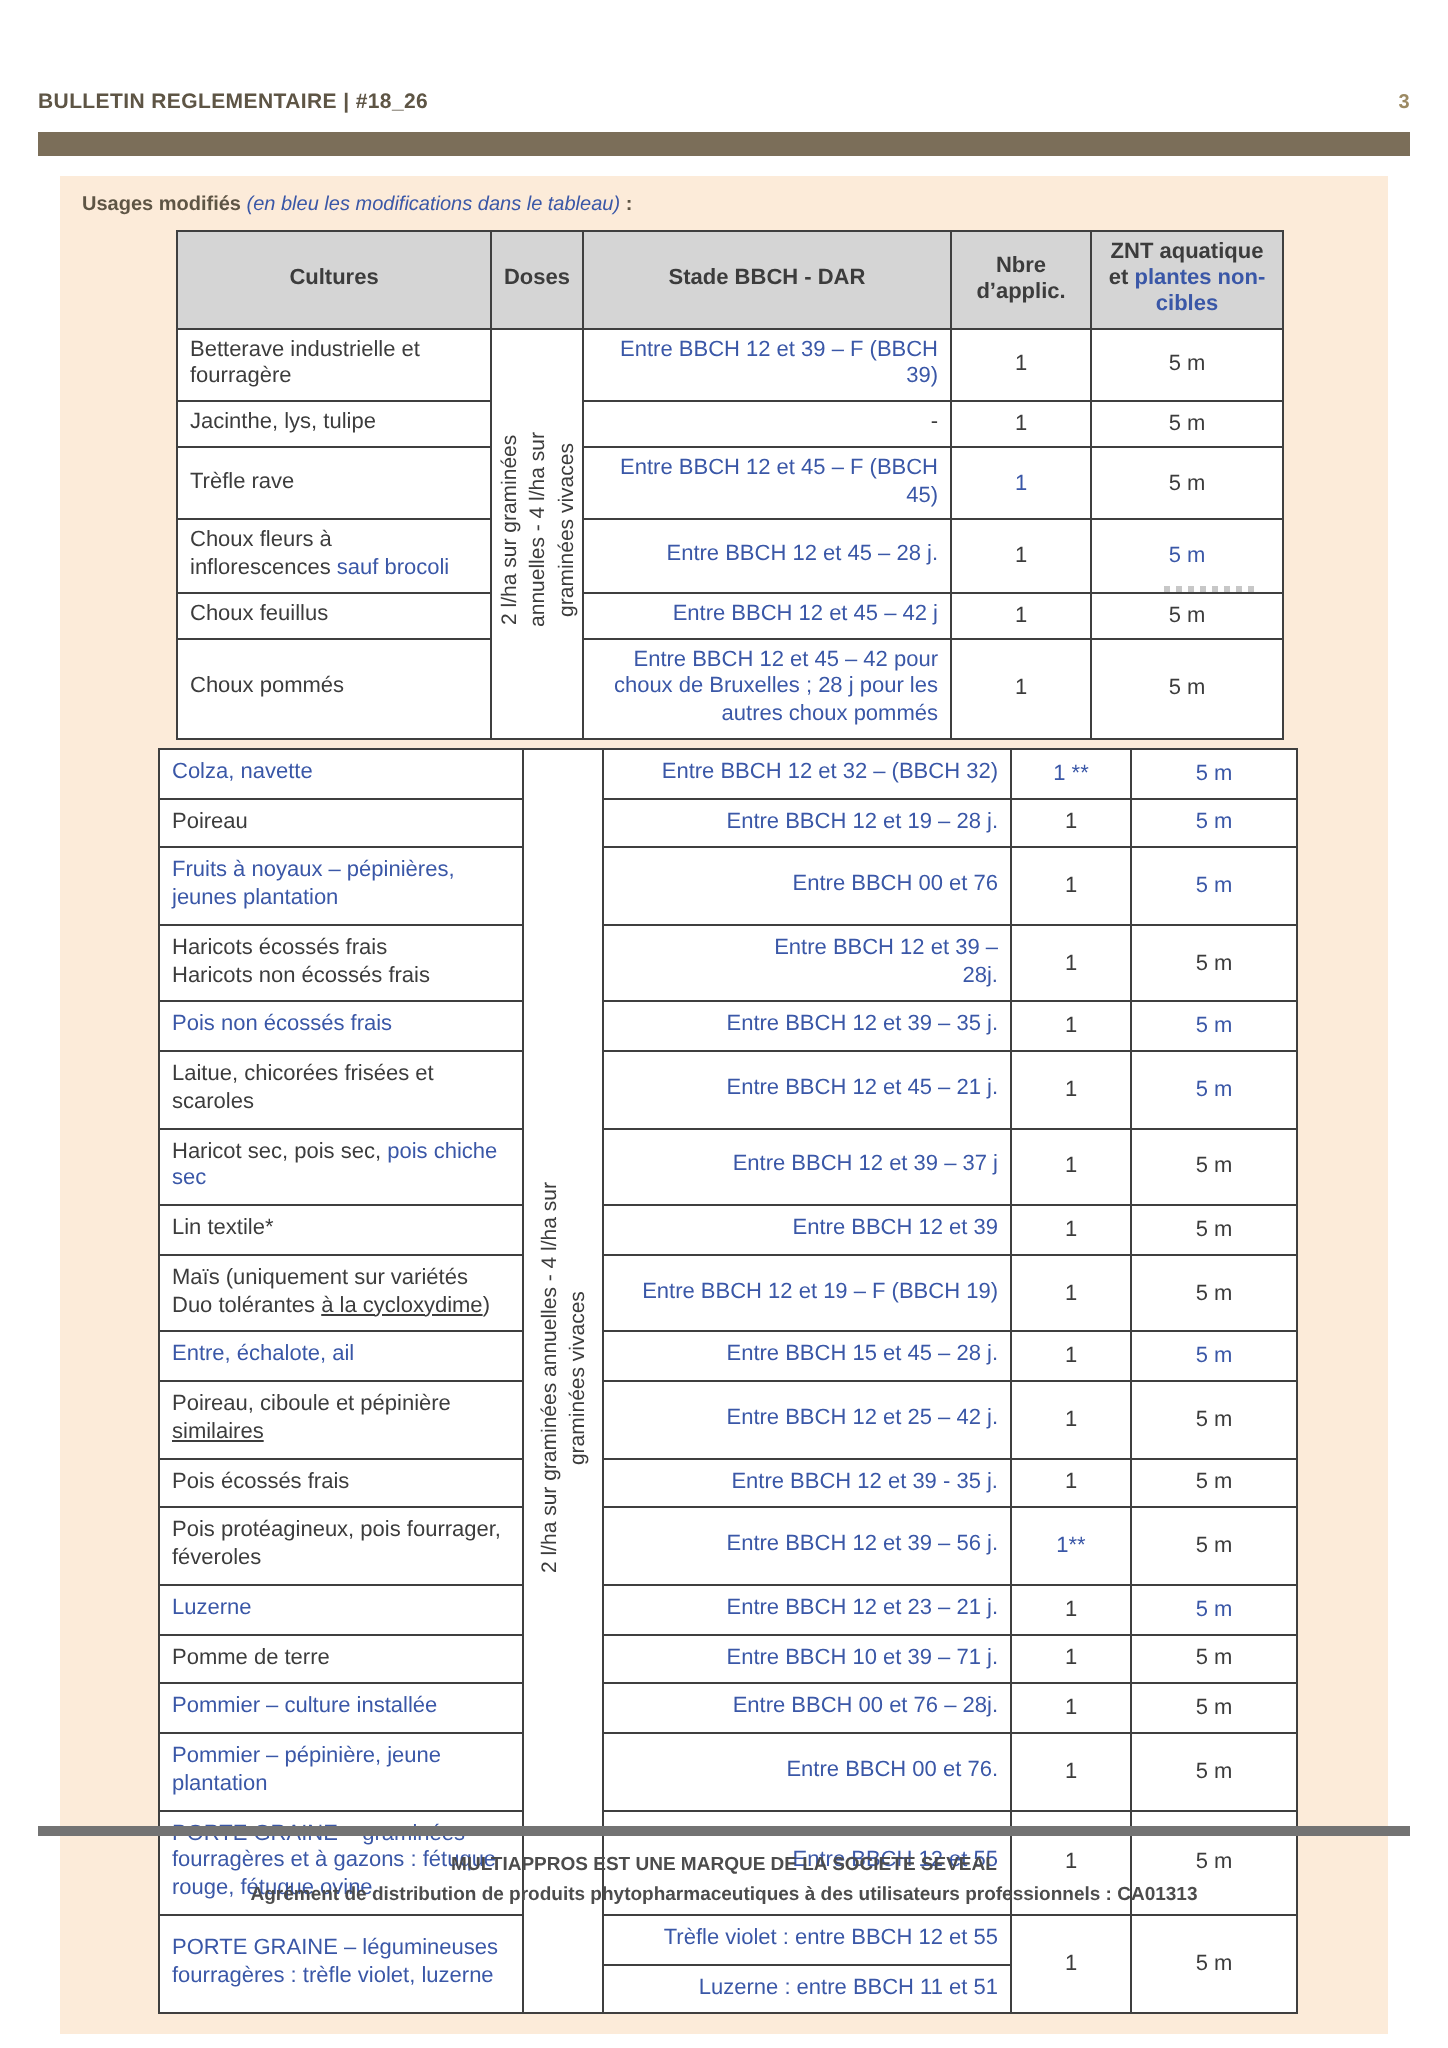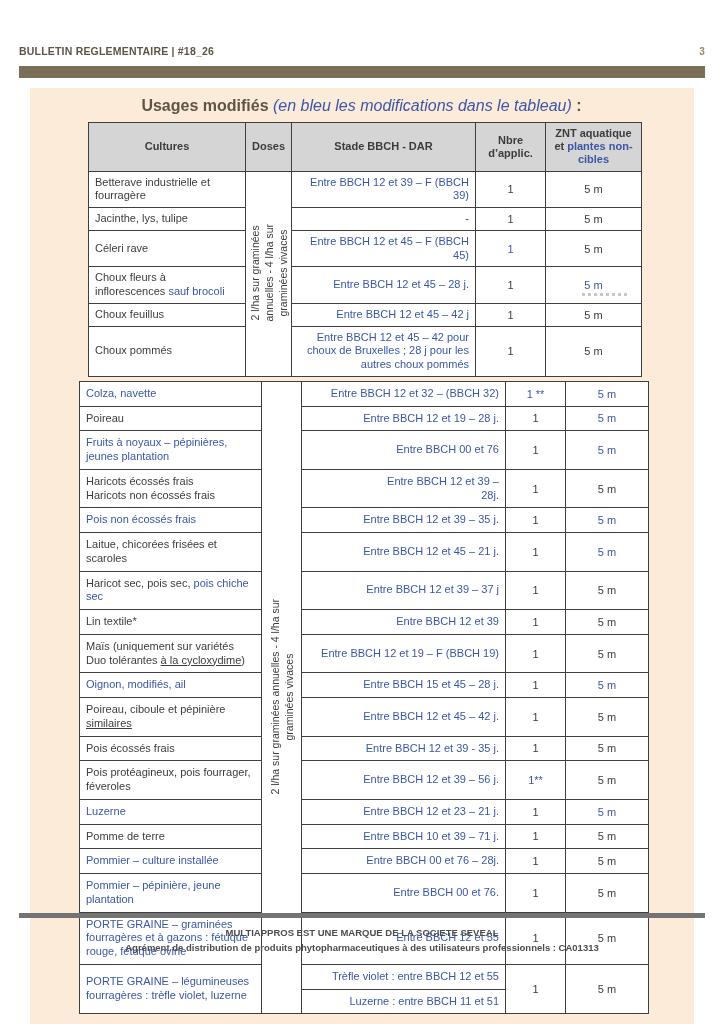--- a/index.html
+++ b/index.html
@@ -17,21 +17,21 @@
     font-size:10.5px; font-weight:bold; color:#5e5545; letter-spacing:.2px;
   }
   .page-num { color:#9c8a63; font-size:10px; }
 
   .brown-bar { position:absolute; top:66px; left:19px; width:686px; height:12px; background:#7b6e59; }
 
   .panel {
     position:absolute; top:88px; left:30px; width:664px; min-height:818px;
     background:#fcebd9; padding-bottom:10px;
   }
-  .intro { margin:0; padding:9px 12px 7px 11px; font-size:16px; color:#5e5545; font-weight:bold;text-align:center; }
+  .intro { margin:0; padding:9px 12px 7px 11px; font-size:10px; color:#5e5545; font-weight:bold; }
   .intro .note { color:#3a57a7; font-style:italic; font-weight:normal; }
 
   table { border-collapse:collapse; background:#ffffff; color:#3c3c3c; table-layout:fixed; }
   td, th { border:1px solid #3f3f3f; vertical-align:middle; }
   td { padding:4px 6px; font-size:11px; }
   .t1 { margin-left:58px; width:553px; }
   .t2 { margin-left:49px; margin-top:4px; width:569px; }
   .t2 td { padding:5px 6px; }
   .t1 th {
     background:#d5d5d5; text-align:center; font-weight:bold;
@@ -104,21 +104,21 @@
             <td class="c-num">1</td>
             <td class="c-num">5 m</td>
           </tr>
           <tr>
             <td class="c-cult"><span class="seg">Jacinthe, lys, tulipe</span></td>
             <td class="c-stade">-</td>
             <td class="c-num">1</td>
             <td class="c-num">5 m</td>
           </tr>
           <tr>
-            <td class="c-cult"><span class="seg">Céleri rave</span></td>
+            <td class="c-cult"><span class="seg">Trèfle rave</span></td>
             <td class="c-stade blue">Entre BBCH 12 et 45 – F (BBCH 45)</td>
             <td class="c-num blue">1</td>
             <td class="c-num">5 m</td>
           </tr>
           <tr>
             <td class="c-cult"><span class="seg">Choux fleurs à inflorescences </span><span class="seg blue">sauf brocoli</span></td>
             <td class="c-stade blue">Entre BBCH 12 et 45 – 28 j.</td>
             <td class="c-num">1</td>
             <td class="c-num blue">5 m</td>
           </tr>
@@ -198,28 +198,28 @@
             <td class="c-num">1</td>
             <td class="c-num">5 m</td>
           </tr>
           <tr>
             <td class="c-cult"><span class="seg">Maïs (uniquement sur variétés Duo tolérantes </span><span class="seg ul">à la cycloxydime</span><span class="seg">)</span></td>
             <td class="c-stade blue">Entre BBCH 12 et 19 – F (BBCH 19)</td>
             <td class="c-num">1</td>
             <td class="c-num">5 m</td>
           </tr>
           <tr>
-            <td class="c-cult"><span class="seg blue">Oignon, modifiés, ail</span></td>
+            <td class="c-cult"><span class="seg blue">Entre, échalote, ail</span></td>
             <td class="c-stade blue">Entre BBCH 15 et 45 – 28 j.</td>
             <td class="c-num">1</td>
             <td class="c-num blue">5 m</td>
           </tr>
           <tr>
             <td class="c-cult"><span class="seg">Poireau, ciboule et pépinière </span><span class="seg ul">similaires</span></td>
-            <td class="c-stade blue">Entre BBCH 12 et 45 – 42 j.</td>
+            <td class="c-stade blue">Entre BBCH 12 et 25 – 42 j.</td>
             <td class="c-num">1</td>
             <td class="c-num">5 m</td>
           </tr>
           <tr>
             <td class="c-cult"><span class="seg">Pois écossés frais</span></td>
             <td class="c-stade blue">Entre BBCH 12 et 39 - 35 j.</td>
             <td class="c-num">1</td>
             <td class="c-num">5 m</td>
           </tr>
           <tr>

